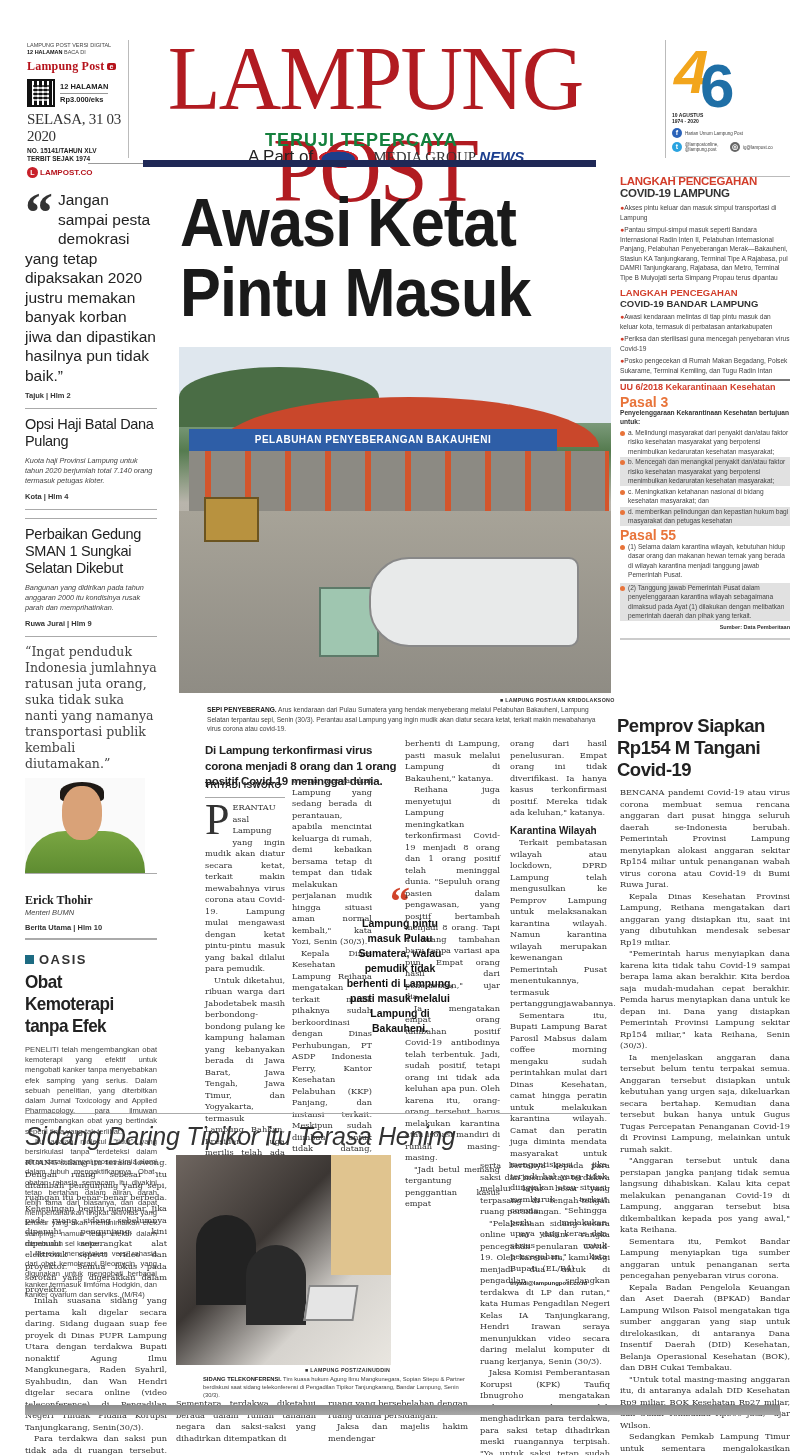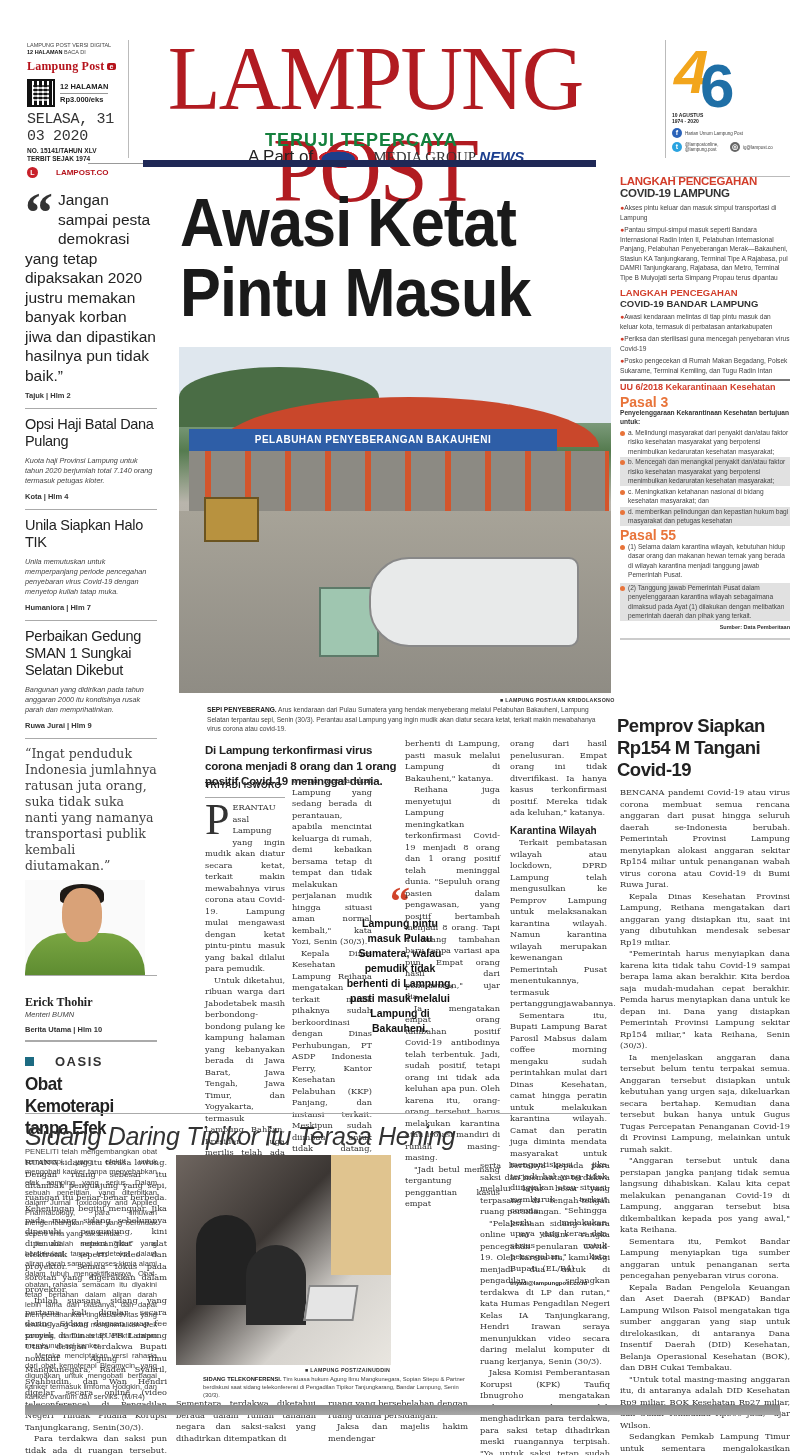--- a/index.html
+++ b/index.html
@@ -10,23 +10,23 @@
 .mh-tiny{font-size:5.5px;color:#444;line-height:7px}
 .mh-tiny b{color:#111}
 .mh-brand{font-family:"Liberation Serif",serif;color:#b5121b;font-size:12px;font-weight:bold;letter-spacing:.2px;margin-top:3px;display:flex;align-items:center;gap:3px}
 .mh-brand .e{background:#b5121b;color:#fff;font-size:7px;padding:0 2px;border-radius:2px;font-family:"Liberation Sans",sans-serif}
 .qr-row{display:flex;gap:5px;margin-top:5px;align-items:center}
 .qr{width:28px;height:28px;background:
  repeating-linear-gradient(90deg,#111 0 3px,#fff 3px 5px),#111;border:2px solid #111;position:relative}
 .qr::after{content:"";position:absolute;inset:4px;background:repeating-linear-gradient(0deg,#fff 0 2px,#111 2px 4px);opacity:.7}
 .qr-info{font-size:7.5px;color:#222;line-height:12px;font-weight:bold}
 .qr-info div:first-child{border-bottom:1px solid #999}
-.mh-date{font-size:15px;color:#333;margin-top:4px;letter-spacing:-.3px;font-family:Liberation Mono, monospace}
+.mh-date{font-size:15px;color:#333;margin-top:4px;letter-spacing:-.3px;font-family:Liberation Serif, serif}
 .mh-issue{font-size:6.5px;color:#222;font-weight:bold;line-height:8px;margin-top:2px}
-.lampost{display:flex;align-items:center;gap:18px;margin-top:4px;font-size:8px;color:#b5121b;font-weight:bold}
+.lampost{display:flex;align-items:center;gap:2px;margin-top:4px;font-size:8px;color:#b5121b;font-weight:bold}
 .lampost .dot{width:11px;height:11px;border-radius:50%;background:#c8202a;color:#fff;font-size:7px;text-align:center;line-height:11px}
 .vdiv{width:1px;background:#bbb}
 .title{left:140px;top:32px;width:470px;text-align:center;font-family:"Liberation Serif",serif;color:#b11b21;font-size:92px;line-height:92px;letter-spacing:-2px;font-weight:normal;transform:scaleX(.94);transform-origin:center}
 .tagline{left:265px;top:130px;font-family:"Liberation Sans",sans-serif;font-weight:bold;font-size:18px;letter-spacing:1px;color:#15803d}
 .partof{left:248px;top:146px;font-family:"Liberation Sans",sans-serif;font-size:17px;color:#222;display:flex;align-items:center;gap:6px}
 .mglogo{width:48px;height:22px;border-radius:50%;background:radial-gradient(ellipse at 40% 60%,#1e3e8a 40%,#c8202a 42%,#c8202a 48%,transparent 50%)}
 .mgtxt{font-family:"Liberation Serif",serif;font-size:15px;color:#333}
 .mgtxt b{color:#1c3f8f;font-family:"Liberation Sans",sans-serif;font-style:italic}
 .rulebar{left:143px;top:160px;width:453px;height:7px;background:#1f2856}
 .rulethin{left:88px;top:163px;width:55px;height:1px;background:#999}
@@ -46,21 +46,21 @@
 .hr2{height:2px;background:#aaa}
 .sh{font-family:"Liberation Sans",sans-serif;font-size:14.5px;line-height:17px;color:#222;letter-spacing:-.3px}
 .sd{font-family:"Liberation Sans",sans-serif;font-style:italic;font-size:7.3px;line-height:10px;color:#444;margin-top:6px}
 .pquote{font-family:"DejaVu Serif",serif;font-size:12.5px;line-height:16px;color:#444}
 .photo-erick{width:120px;height:95px;margin-top:6px;position:relative;overflow:hidden;background:#fafafa}
 .photo-erick .body{position:absolute;left:0;right:0;bottom:0;height:42px;background:linear-gradient(#7aa642,#5e8c31);border-radius:40px 40px 0 0}
 .photo-erick .face{position:absolute;left:37px;top:8px;width:40px;height:54px;border-radius:45%;background:#d9a278}
 .photo-erick .hair{position:absolute;left:35px;top:4px;width:44px;height:20px;border-radius:50% 50% 20% 20%;background:#1f1a16}
 .nm{font-family:Liberation Serif, serif;font-size:12px;font-weight:bold;margin-top:19px}
 .ttl{font-family:"Liberation Sans",sans-serif;font-size:7.5px;font-style:italic;color:#444}
-.oasis{display:flex;align-items:center;gap:21px;font-family:"Liberation Sans",sans-serif;font-weight:bold;font-size:13px;letter-spacing:1.5px;color:#333;margin-top:12px}
+.oasis{display:flex;align-items:center;gap:5px;font-family:"Liberation Sans",sans-serif;font-weight:bold;font-size:13px;letter-spacing:1.5px;color:#333;margin-top:12px}
 .oasis .sq{width:9px;height:9px;background:#1d6b82}
 .ohead{font-family:"Liberation Sans",sans-serif;font-weight:bold;font-size:19px;line-height:22px;color:#222;margin-top:4px;letter-spacing:-.6px;transform:scaleX(.9);transform-origin:left}
 .body-t{font-family:"Liberation Sans",sans-serif;font-size:7.6px;line-height:10.2px;color:#444;text-align:justify;margin-top:8px}
 .body-t p{text-indent:10px}
 .body-t p:first-child{text-indent:0}
 
 .headline{left:180px;top:187px;width:430px;font-family:"Liberation Sans",sans-serif;font-weight:bold;font-size:68px;line-height:70px;color:#1a1a1a;letter-spacing:-1px;transform:scaleX(.9);transform-origin:left}
 
 .mainphoto{left:179px;top:347px;width:432px;height:346px;overflow:hidden;background:linear-gradient(#dfe7ee 0%,#dfe7ee 22%,#7b9a7a 22%,#557b4f 30%,#b9b5ac 45%,#a39f95 100%)}
 .mainphoto .hill{position:absolute;left:0;top:20px;width:200px;height:60px;background:#4a6d45;border-radius:50% 50% 0 0}
@@ -169,25 +169,20 @@
 <div class="abs lcol">
   <div class="bigq"><span class="qm">“</span><span>Jangan sampai pesta demokrasi yang tetap dipaksakan 2020 justru memakan banyak korban jiwa dan dipastikan hasilnya pun tidak baik.”</span></div>
   <div class="ref">Tajuk | Hlm 2</div>
   <div class="hr"></div>
   <div>
     <div class="sh">Opsi Haji Batal Dana Pulang</div>
     <div class="sd">Kuota haji Provinsi Lampung untuk tahun 2020 berjumlah total 7.140 orang termasuk petugas kloter.</div>
     <div class="ref">Kota | Hlm 4</div>
   </div>
   <div class="hr"></div>
-  <div>
-    <div class="sh">Unila Siapkan Halo TIK</div>
-    <div class="sd">Unila memutuskan untuk memperpanjang periode pencegahan penyebaran virus Covid-19 dengan menyetop kuliah tatap muka.</div>
-    <div class="ref">Humaniora | Hlm 7</div>
-  </div>
   <div class="hr"></div>
   <div>
     <div class="sh">Perbaikan Gedung SMAN 1 Sungkai Selatan Dikebut</div>
     <div class="sd">Bangunan yang didirikan pada tahun anggaran 2000 itu kondisinya rusak parah dan memprihatinkan.</div>
     <div class="ref">Ruwa Jurai | Hlm 9</div>
   </div>
   <div class="hr"></div>
   <div class="pquote">“Ingat penduduk Indonesia jumlahnya ratusan juta orang, suka tidak suka nanti yang namanya transportasi publik kembali diutamakan.”</div>
   <div class="photo-erick">
       <div class="body"></div>

